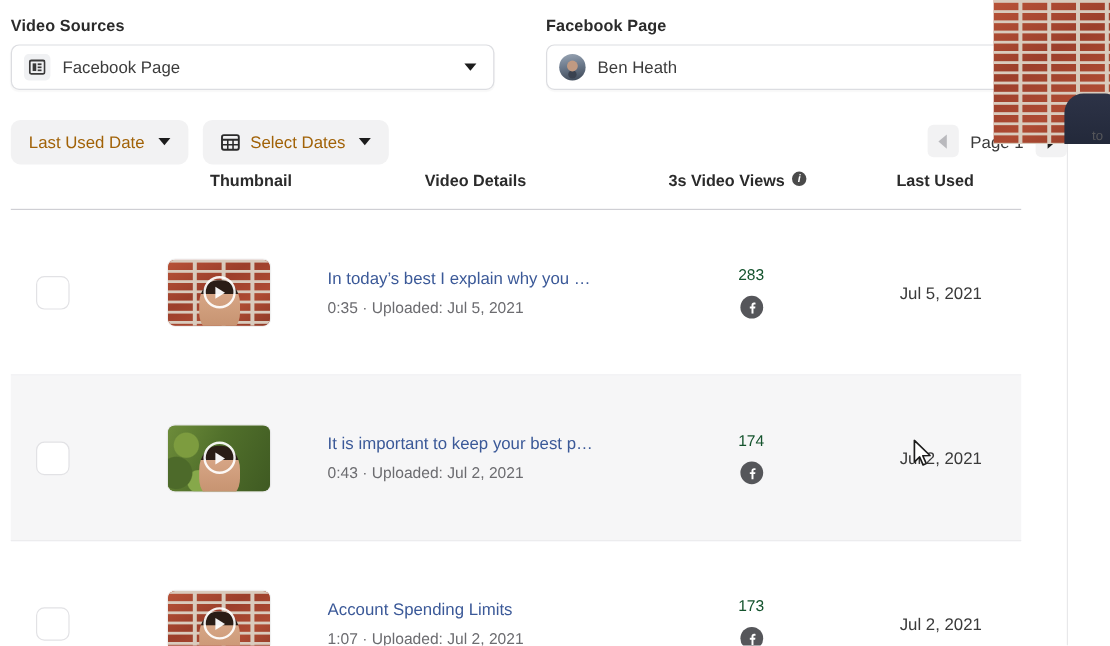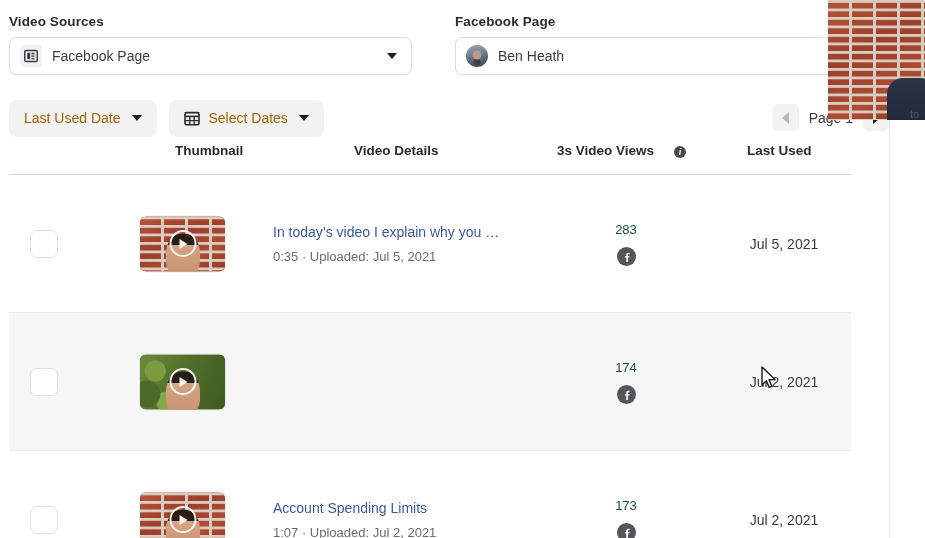--- a/index.html
+++ b/index.html
@@ -184,21 +184,21 @@
   .th {
     position: absolute;
     top: 0;
     font-size: 13.5px;
     font-weight: bold;
     color: #2b2b2b;
     white-space: nowrap;
   }
   .th-thumb   { left: 137px; margin-left: 29px; }
   .th-details { left: 345px; }
-  .th-views   { left: 548px; display: flex; align-items: flex-end; gap: 20px; }
+  .th-views   { left: 548px; display: flex; align-items: flex-start; gap: 6px; }
   .th-last    { left: 738px; }
   .info-icon {
     width: 12px; height: 12px;
     border-radius: 50%;
     background: #4a4a4a;
     color: #fff;
     font-size: 9px;
     font-weight: bold;
     font-style: italic;
     line-height: 12px;
@@ -447,36 +447,40 @@
 
     <div id="rows">
         <div class="row">
           <div class="cell checkbox"></div>
           <div class="cell thumb">
             <div class="bg bg-brick"></div>
             <div class="face"></div>
             <div class="play"></div>
           </div>
           <div class="cell details">
-            <a class="vid-title">In today’s video I explain why you …</a>
+            <a class="vid-title">In today’s best I explain why you …</a>
             <div class="vid-meta">0:35 · Uploaded: Jul 5, 2021</div>
           </div>
           <div class="cell views"><div class="views-count">283</div><span class="fb-icon">
               <svg width="11" height="11" viewBox="0 0 11 11">
                 <path d="M6.9,11 V6.6 H8.3 L8.5,5 H6.9 V4 C6.9,3.5 7.05,3.2 7.75,3.2 H8.6 V1.75 C8.45,1.73 7.95,1.68 7.35,1.68 C6.1,1.68 5.25,2.44 5.25,3.84 V5 H3.85 V6.6 H5.25 V11 Z" fill="#ffffff"></path>
               </svg>
             </span></div>
           <div class="cell lastused">Jul 5, 2021</div>
         </div>
         <div class="row alt">
           <div class="cell checkbox"></div>
           <div class="cell thumb">
             <div class="bg bg-green"></div>
             <div class="face"></div>
             <div class="play"></div>
+          </div>
+          <div class="cell details">
+            <a class="vid-title">It is important to keep your best p…</a>
+            <div class="vid-meta">0:43 · Uploaded: Jul 2, 2021</div>
           </div>
           <div class="cell views"><div class="views-count">174</div><span class="fb-icon">
               <svg width="11" height="11" viewBox="0 0 11 11">
                 <path d="M6.9,11 V6.6 H8.3 L8.5,5 H6.9 V4 C6.9,3.5 7.05,3.2 7.75,3.2 H8.6 V1.75 C8.45,1.73 7.95,1.68 7.35,1.68 C6.1,1.68 5.25,2.44 5.25,3.84 V5 H3.85 V6.6 H5.25 V11 Z" fill="#ffffff"></path>
               </svg>
             </span></div>
           <div class="cell lastused">Jul 2, 2021</div>
         </div>
         <div class="row">
           <div class="cell checkbox"></div>

